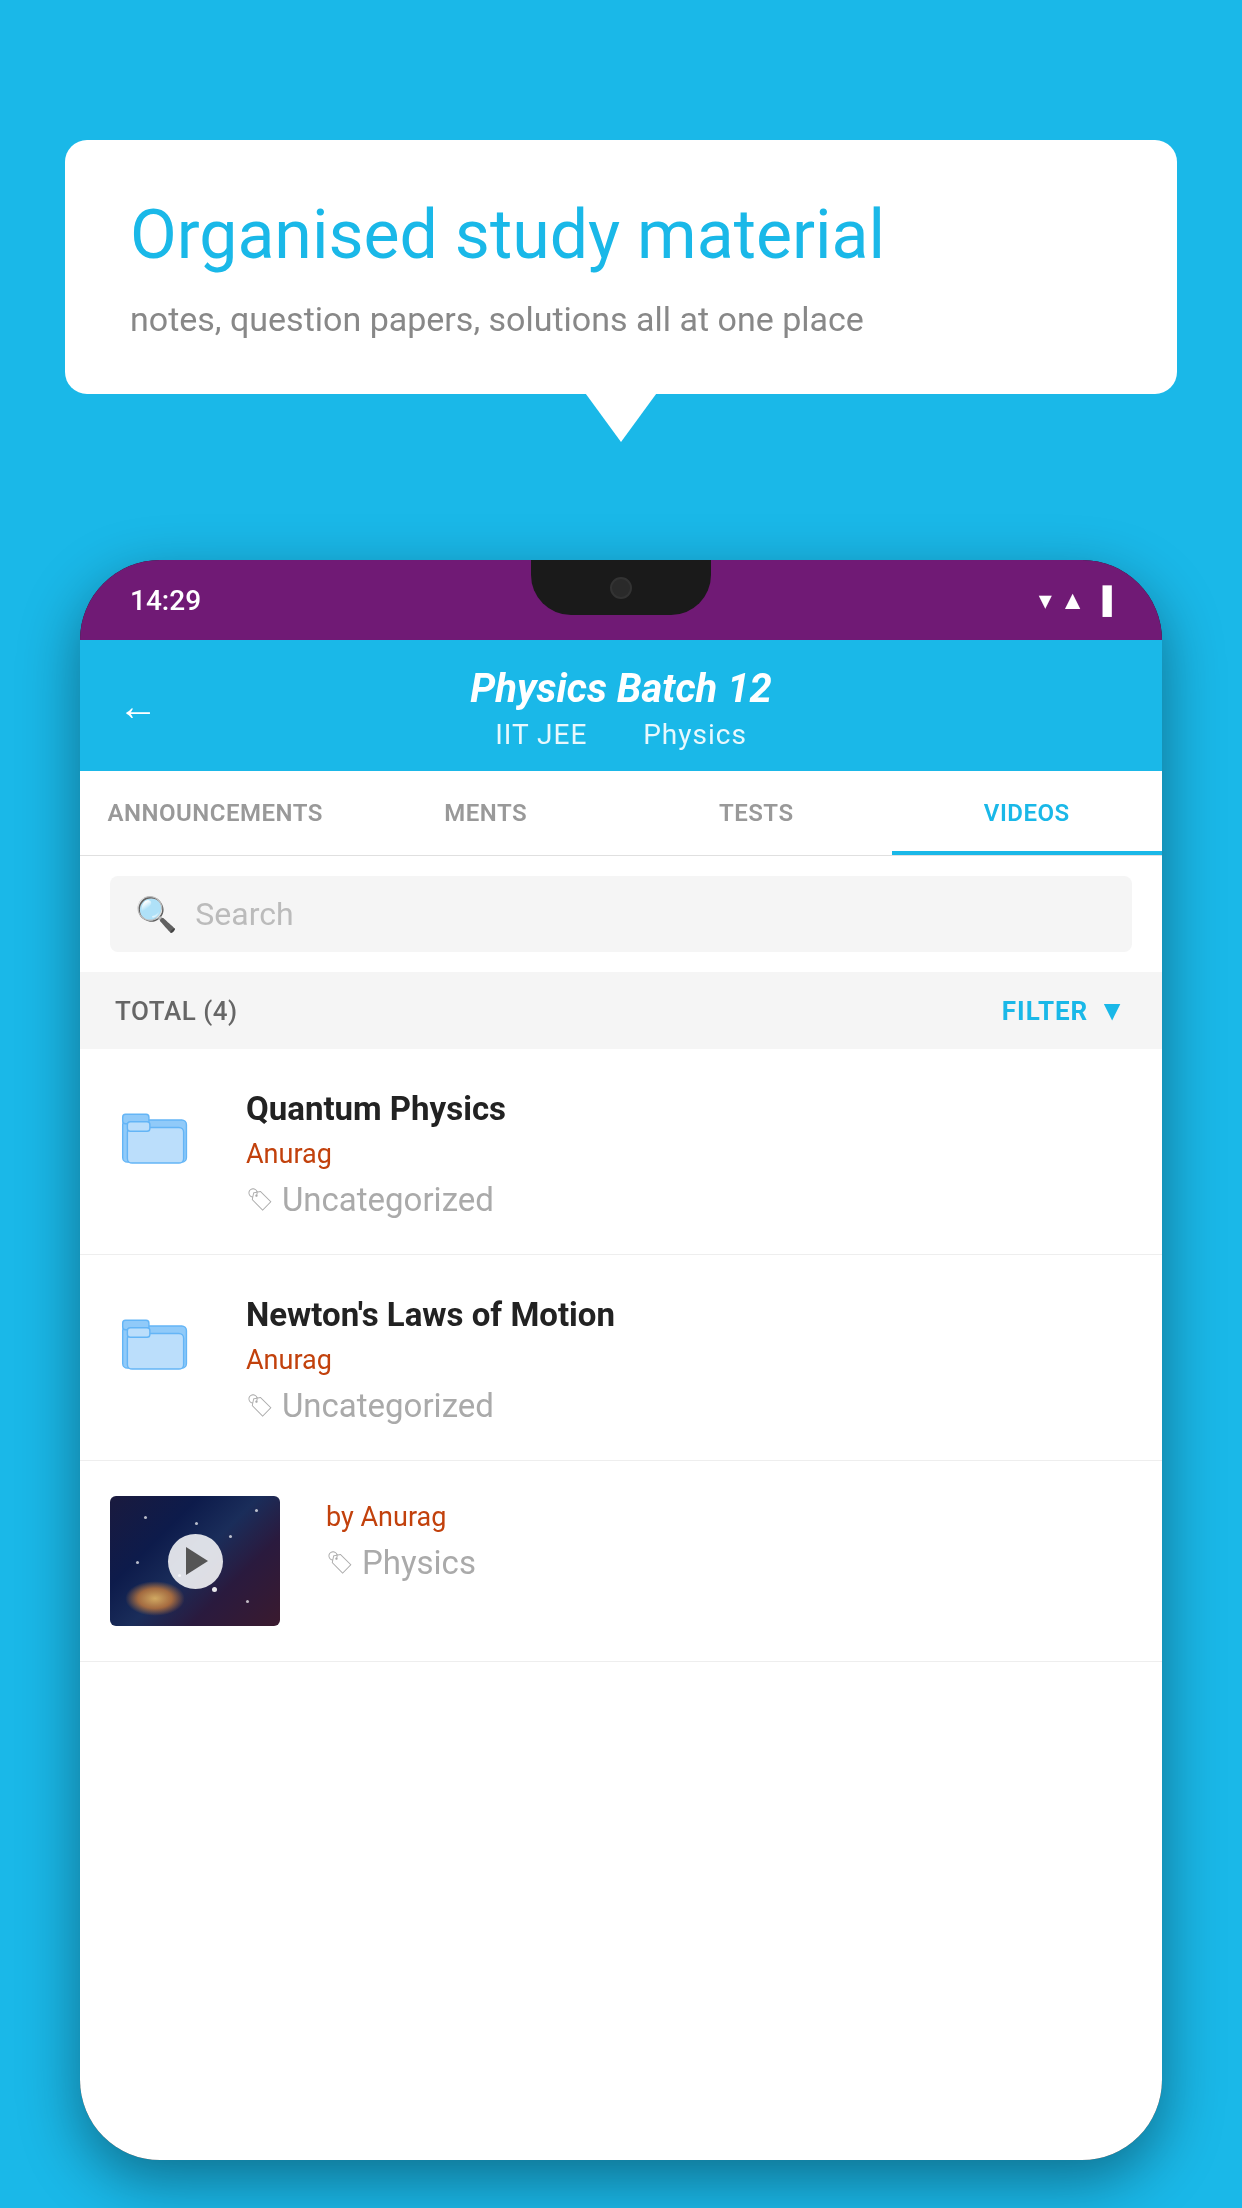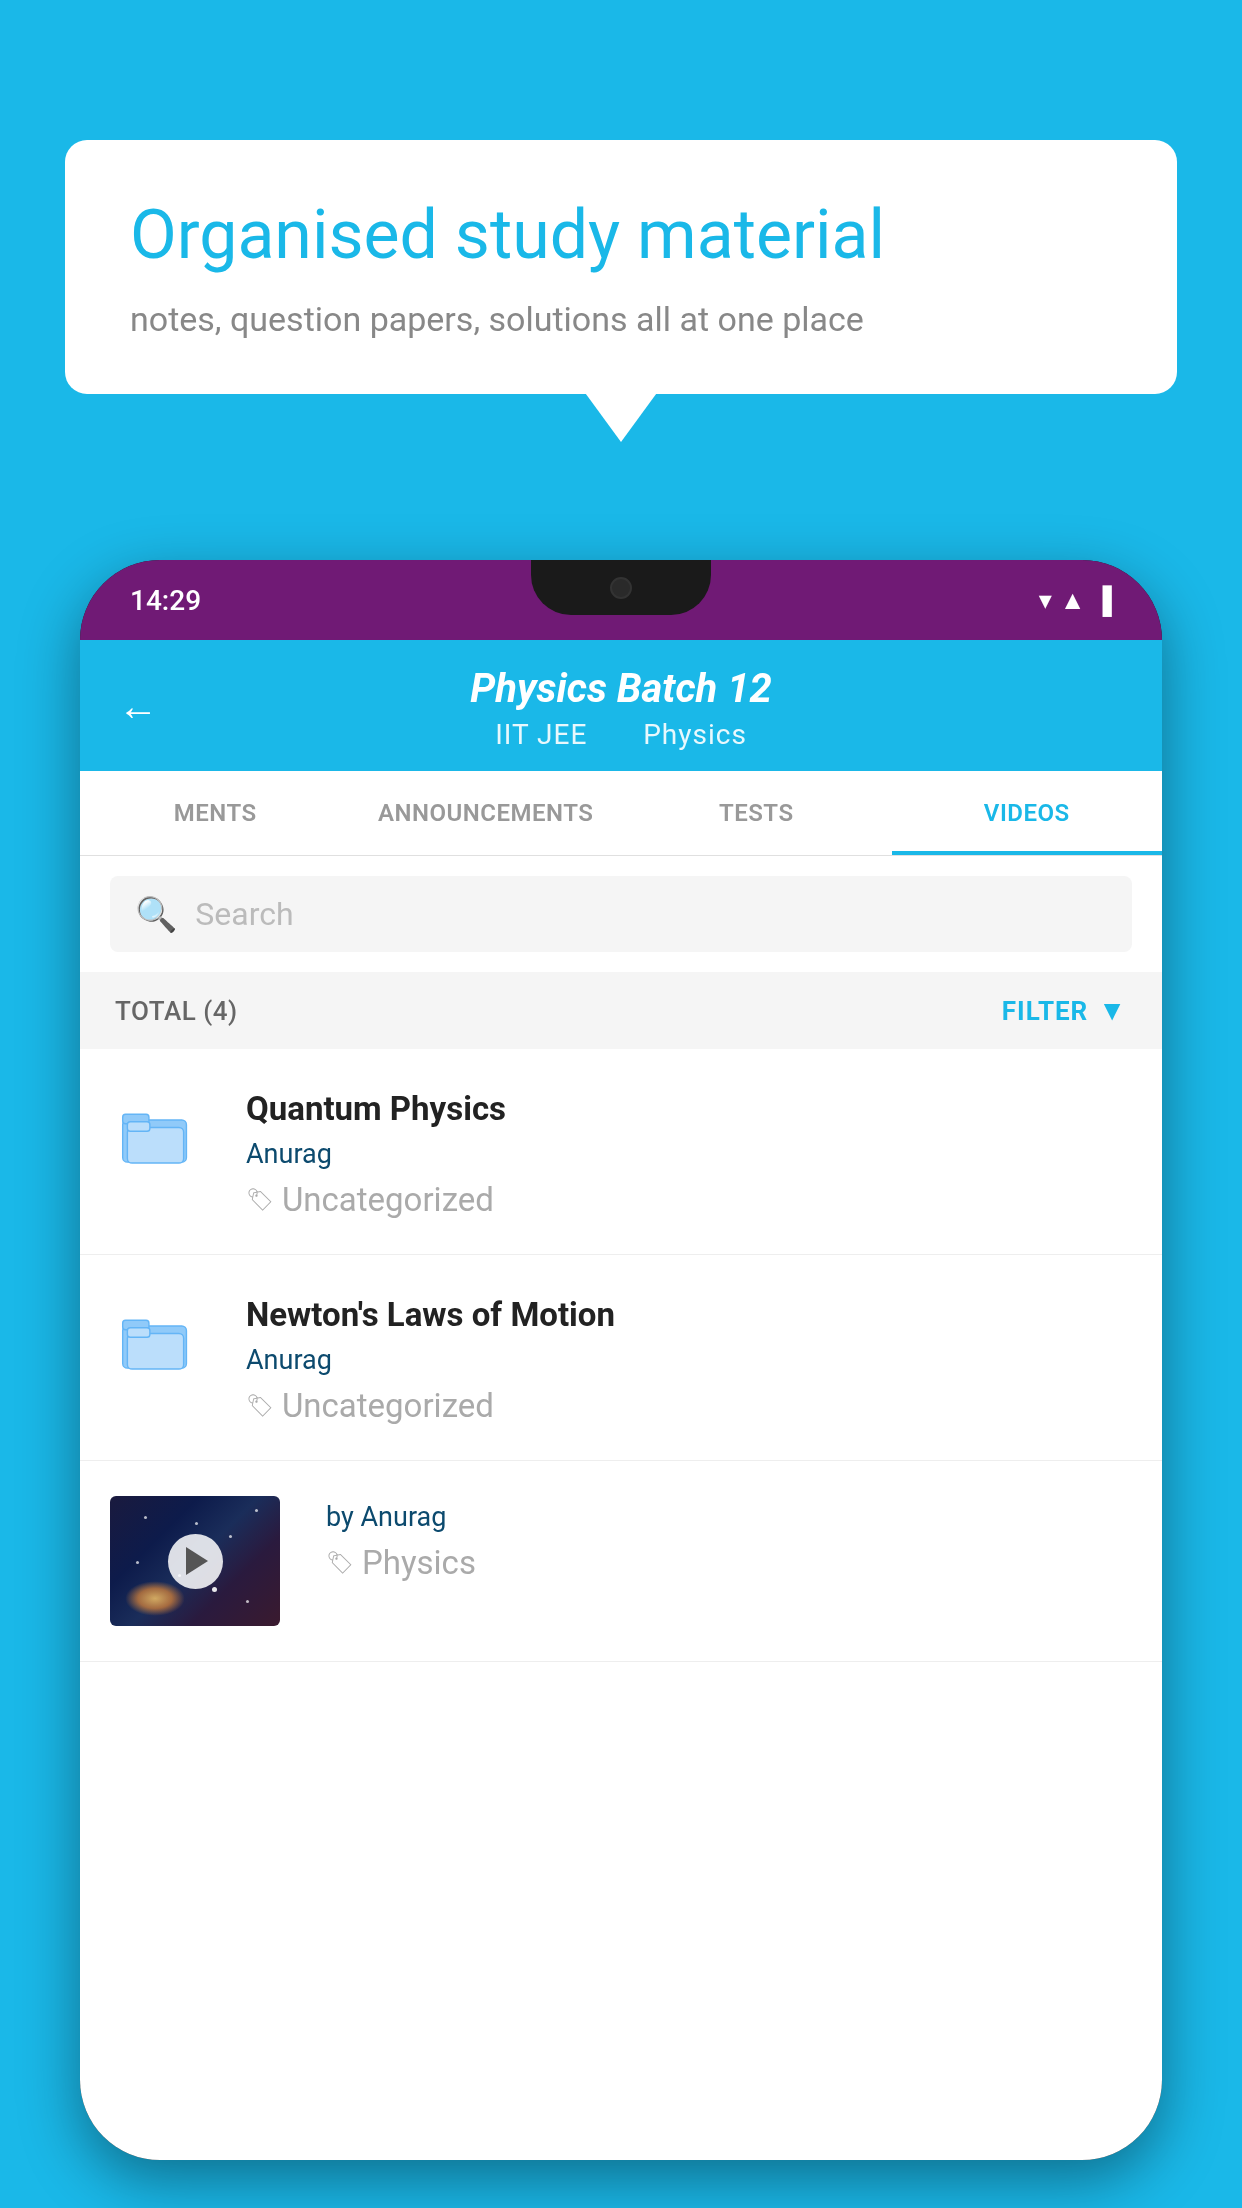--- a/index.html
+++ b/index.html
@@ -338,21 +338,21 @@
 
     .video-title {
       font-size: 33px;
       font-weight: 700;
       color: #222;
       margin-bottom: 10px;
     }
 
     .video-author {
       font-size: 27px;
-      color: #0c4a6e;
+      color: #c2410c;
       margin-bottom: 10px;
     }
 
     .video-tag {
       display: flex;
       align-items: center;
       gap: 8px;
     }
 
     .tag-icon {
@@ -411,24 +411,24 @@
         <div class="batch-title">Physics Batch 12</div>
         <div class="batch-subtitle">
           <span>IIT JEE</span>
           &nbsp;&nbsp;
           <span>Physics</span>
         </div>
       </div>
 
       <div class="tabs">
         <div class="tab">
+          <span>ANNOUNCEMENTS</span>
+        </div>
+        <div class="tab">
           <span>MENTS</span>
-        </div>
-        <div class="tab">
-          <span>ANNOUNCEMENTS</span>
         </div>
         <div class="tab">
           <span>TESTS</span>
         </div>
         <div class="tab active">
           <span>VIDEOS</span>
         </div>
       </div>
 
       <div class="search-container">

